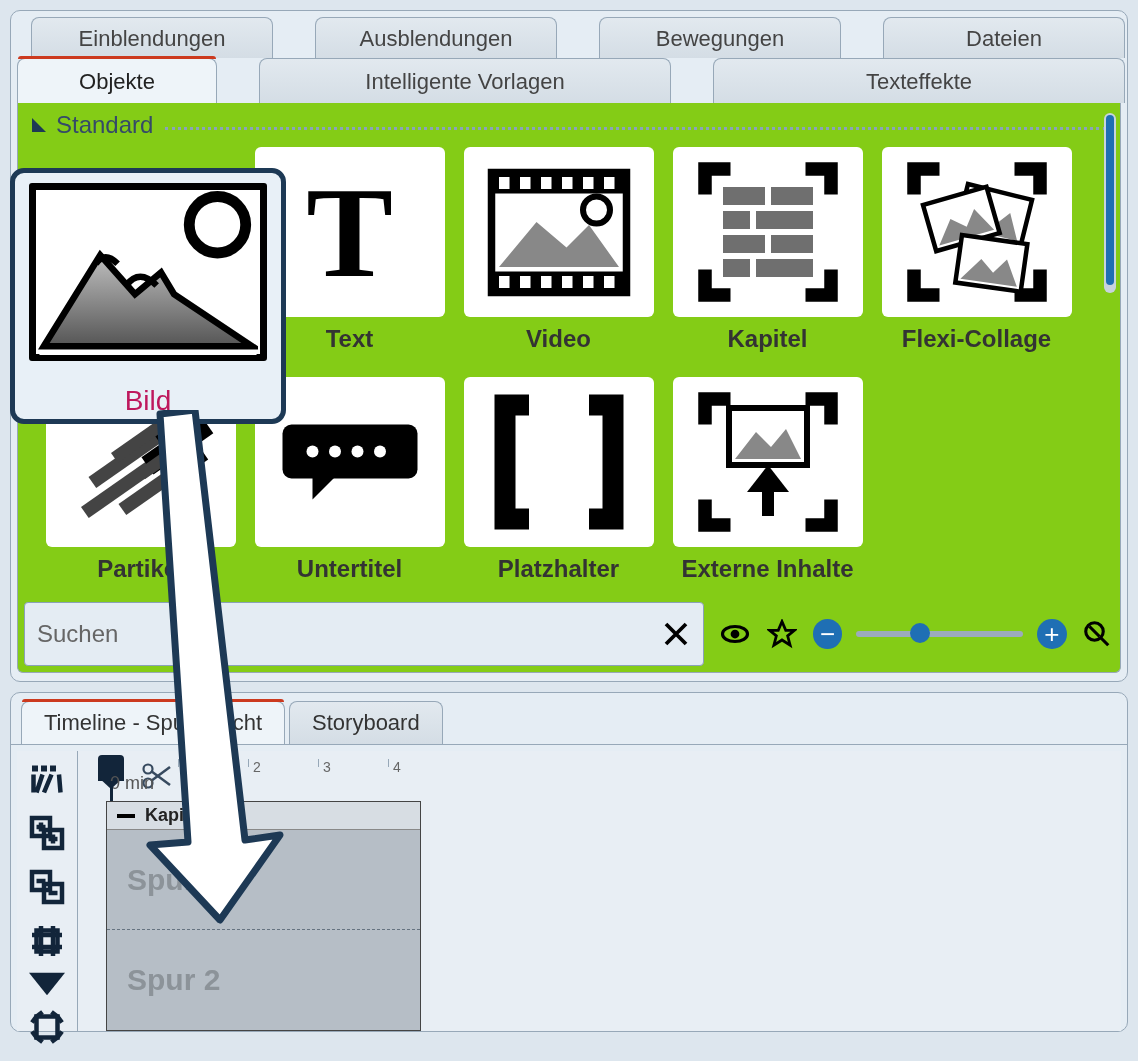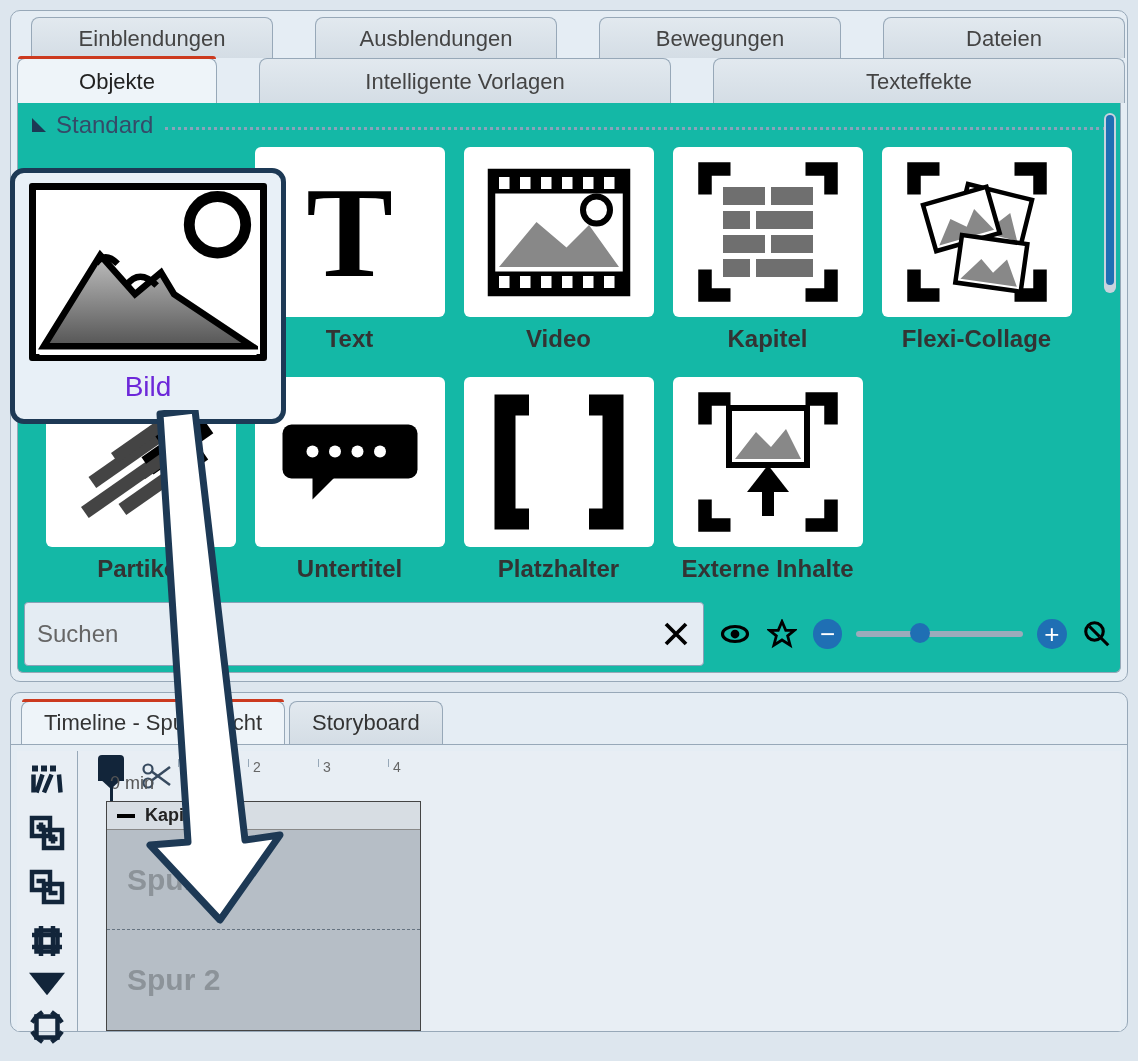--- a/index.html
+++ b/index.html
@@ -55,21 +55,21 @@
     content: "";
     position: absolute;
     left: 0; right: 0; top: -3px;
     height: 3px;
     background: #cc3a1f;
     border-top-left-radius: 4px;
     border-top-right-radius: 4px;
   }
 
   .toolbox-body {
-    background: #14b8a6;
+    background: #84cc16;
     margin: 0 6px 0 6px;
     border-left: 1px solid #97a8b8;
     border-right: 1px solid #97a8b8;
     border-bottom: 1px solid #97a8b8;
     border-bottom-left-radius: 6px;
     border-bottom-right-radius: 6px;
     position: relative;
     height: 570px;
   }
 
@@ -308,21 +308,21 @@
     background:#e8f0f7;
     display:flex;flex-direction:column;align-items:center;justify-content:flex-start;
     padding-top:10px;
   }
   .hilite-tile .pic {
     width:238px;height:178px;
     border:7px solid #000;background:#fff;border-radius:3px;
     display:flex;align-items:center;justify-content:center;
   }
   .hilite-tile .cap {
-    margin-top:10px;font-size:28px;color:#6d28d9;
+    margin-top:24px;font-size:28px;color:#be185d;
   }
 
   .drag-arrow {
     position:absolute;
     left: 140px;  
     top: 410px;
   }
 </style>
 </head>
 <body>

